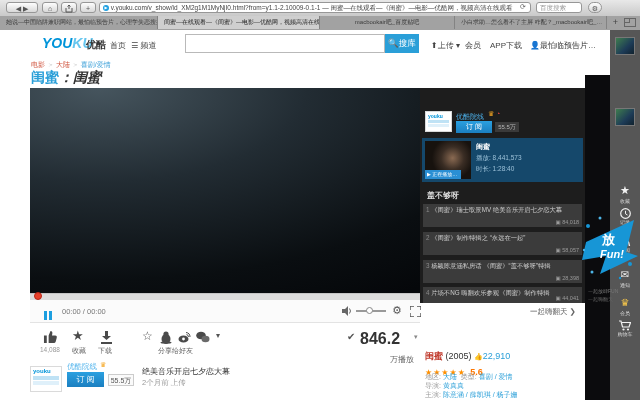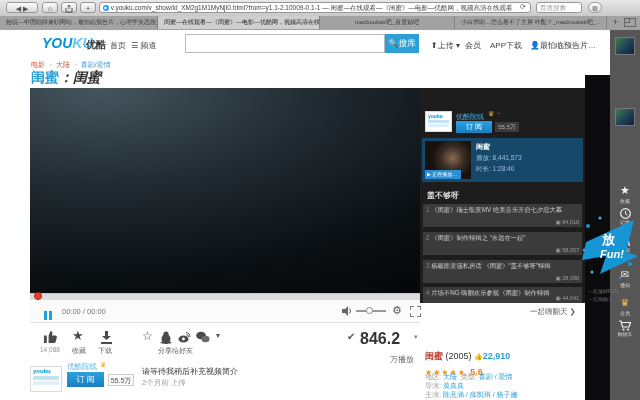--- a/index.html
+++ b/index.html
@@ -246,21 +246,21 @@
   <span class="abs actlabel" style="left:158px;top:346px;">分享给好友</span>
 
   <span class="abs" style="left:347px;top:331px;font-size:10px;color:#555;">✔</span>
   <span class="abs" style="left:360px;top:330px;font-size:16px;font-weight:bold;color:#333;">846.2</span>
   <span class="abs" style="left:390px;top:334px;font-size:8px;color:#666;margin-top:20px;">万播放</span>
   <span class="abs" style="left:414px;top:333px;font-size:7px;color:#888;">▾</span>
 
   <div class="abs" style="left:425px;top:350px;font-size:9px;">
     <span style="color:#c0392b;font-weight:bold;">闺蜜</span>
     <span style="color:#333;">(2005)</span>
-    <span style="color:#f5a623;font-size:7px;">👍</span><span style="color:#2a9fd8;font-weight:bold;margin-top:10px;">22,910</span>
+    <span style="color:#f5a623;font-size:7px;">👍</span><span style="color:#2a9fd8;font-weight:normal;margin-top:10px;">22,910</span>
   </div>
   <div class="abs" style="left:425px;top:361px;">
     <span style="color:#ff9000;font-size:8px;letter-spacing:1px;">★★★★★</span>
     <span style="color:#ff7700;font-size:9px;font-weight:bold;">5.6</span>
   </div>
   <div class="abs meta" style="left:425px;top:372px;">
     <span>地区:</span>
     <span class="metav">大陆</span>&nbsp;
     <span>类型:</span>
     <span class="metav">喜剧 / 爱情</span>
@@ -276,21 +276,21 @@
 
   <div class="abs chthumb" style="left:30px;top:366px;width:32px;height:26px;">
     <div style="font-size:6px;color:#0094d9;font-weight:bold;padding:1px 0 0 2px;">youku</div>
     <div style="margin:2px 2px 0;height:4px;background:#bfe2f5;"></div>
     <div style="margin:1px 2px 0;height:4px;background:#dff0fa;"></div>
   </div>
   <span class="abs" style="left:67px;top:362px;font-size:7.5px;color:#4db2ec;">优酷院线</span>
   <span class="abs" style="left:100px;top:361px;font-size:7px;color:#f5a623;">♛</span>
   <div class="abs subbtn" style="left:67px;top:372px;width:37px;height:15px;font-size:8px;line-height:15px;">订 阅</div>
   <div class="abs" style="left:108px;top:374px;width:26px;height:12px;border:1px solid #ccc;box-sizing:border-box;font-size:7px;line-height:11px;text-align:center;color:#555;background:#fafafa;">55.5万</div>
-  <span class="abs" style="left:142px;top:366px;font-size:8px;color:#333;">请等待我稍后补充视频简介</span>
+  <span class="abs" style="left:142px;top:366px;font-size:8px;color:#333;">绝美音乐开启七夕恋大幕</span>
   <span class="abs" style="left:142px;top:378px;font-size:7.5px;color:#999;">2个月前 上传</span>
 
   <div class="abs skin"></div>
 
   <div class="abs sidetool">
     <div class="abs avatarimg" style="top:7px;"></div>
     <div class="abs avatarimg" style="top:78px;"></div>
 
     <div class="abs toolico" style="top:150px;">
       <span style="font-size:11px;">★</span>

